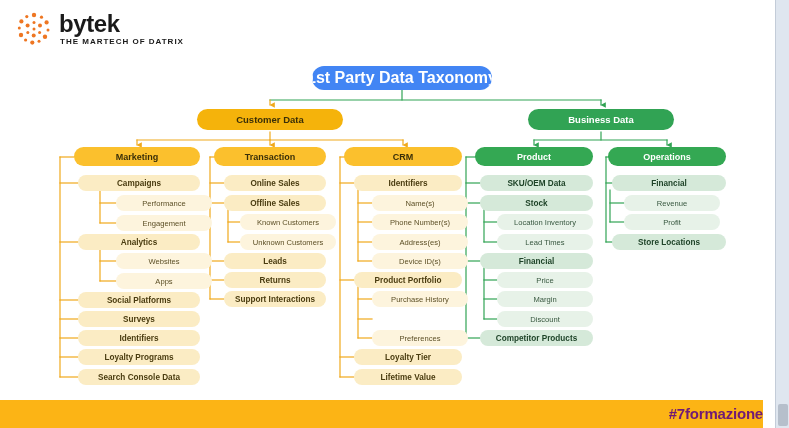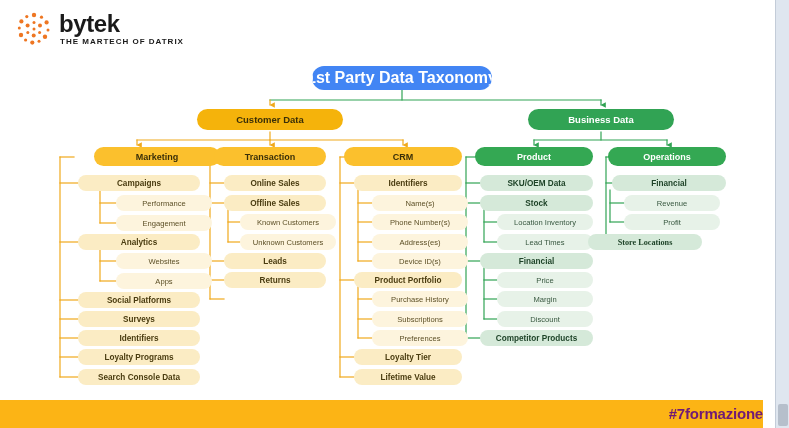--- a/index.html
+++ b/index.html
@@ -309,21 +309,21 @@
       <path d="M610,222 L624,222" stroke="#31a354"></path>
 
     </g>
   </svg>
 
   <div class="node n-root" style="left:312px; top:66px; width:180px;">1st Party Data Taxonomy</div>
 
   <div class="node n-l1-o" style="left:197px; top:109px; width:146px;">Customer Data</div>
   <div class="node n-l1-g" style="left:528px; top:109px; width:146px;">Business Data</div>
 
-  <div class="node n-l2-o" style="left:74px; top:147px; width:126px;margin-left:20px;">Marketing</div>
+  <div class="node n-l2-o" style="left:74px; top:147px; width:126px;">Marketing</div>
   <div class="node n-l2-o" style="left:214px; top:147px; width:112px;">Transaction</div>
   <div class="node n-l2-o" style="left:344px; top:147px; width:118px;">CRM</div>
   <div class="node n-l2-g" style="left:475px; top:147px; width:118px;">Product</div>
   <div class="node n-l2-g" style="left:608px; top:147px; width:118px;">Operations</div>
 
   <div class="node n-l3-o" style="left:78px; top:175px; width:122px;">Campaigns</div>
   <div class="node n-l4-o" style="left:116px; top:195px; width:96px;">Performance</div>
   <div class="node n-l4-o" style="left:116px; top:215px; width:96px;">Engagement</div>
 
   <div class="node n-l3-o" style="left:78px; top:234px; width:122px;">Analytics</div>
@@ -335,51 +335,51 @@
   <div class="node n-l3-o" style="left:78px; top:330px; width:122px;">Identifiers</div>
   <div class="node n-l3-o" style="left:78px; top:349px; width:122px;">Loyalty Programs</div>
   <div class="node n-l3-o" style="left:78px; top:369px; width:122px;">Search Console Data</div>
 
   <div class="node n-l3-o" style="left:224px; top:175px; width:102px;">Online Sales</div>
   <div class="node n-l3-o" style="left:224px; top:195px; width:102px;">Offline Sales</div>
   <div class="node n-l4-o" style="left:240px; top:214px; width:96px;">Known Customers</div>
   <div class="node n-l4-o" style="left:240px; top:234px; width:96px;">Unknown Customers</div>
   <div class="node n-l3-o" style="left:224px; top:253px; width:102px;">Leads</div>
   <div class="node n-l3-o" style="left:224px; top:272px; width:102px;">Returns</div>
+  <div class="node n-l3-o" style="left:224px; top:291px; width:102px;">Support Interactions</div>
 
   <div class="node n-l3-o" style="left:354px; top:175px; width:108px;">Identifiers</div>
   <div class="node n-l4-o" style="left:372px; top:195px; width:96px;">Name(s)</div>
   <div class="node n-l4-o" style="left:372px; top:214px; width:96px;">Phone Number(s)</div>
   <div class="node n-l4-o" style="left:372px; top:234px; width:96px;">Address(es)</div>
   <div class="node n-l4-o" style="left:372px; top:253px; width:96px;">Device ID(s)</div>
 
   <div class="node n-l3-o" style="left:354px; top:272px; width:108px;">Product Portfolio</div>
   <div class="node n-l4-o" style="left:372px; top:291px; width:96px;">Purchase History</div>
-  <div class="node n-l4-o" style="left:372px; top:311px; width:96px;">Subscriptions</div>
   <div class="node n-l4-o" style="left:372px; top:330px; width:96px;">Preferences</div>
 
   <div class="node n-l3-o" style="left:354px; top:349px; width:108px;">Loyalty Tier</div>
   <div class="node n-l3-o" style="left:354px; top:369px; width:108px;">Lifetime Value</div>
 
   <div class="node n-l3-g" style="left:480px; top:175px; width:113px;">SKU/OEM Data</div>
   <div class="node n-l3-g" style="left:480px; top:195px; width:113px;">Stock</div>
   <div class="node n-l4-g" style="left:497px; top:214px; width:96px;">Location Inventory</div>
   <div class="node n-l4-g" style="left:497px; top:234px; width:96px;">Lead Times</div>
 
   <div class="node n-l3-g" style="left:480px; top:253px; width:113px;">Financial</div>
   <div class="node n-l4-g" style="left:497px; top:272px; width:96px;">Price</div>
   <div class="node n-l4-g" style="left:497px; top:291px; width:96px;">Margin</div>
   <div class="node n-l4-g" style="left:497px; top:311px; width:96px;">Discount</div>
 
   <div class="node n-l3-g" style="left:480px; top:330px; width:113px;">Competitor Products</div>
 
   <div class="node n-l3-g" style="left:612px; top:175px; width:114px;">Financial</div>
   <div class="node n-l4-g" style="left:624px; top:195px; width:96px;">Revenue</div>
   <div class="node n-l4-g" style="left:624px; top:214px; width:96px;">Profit</div>
-  <div class="node n-l3-g" style="left:588px; top:234px; width:114px;font-family:Liberation Serif, serif;">Store Locations</div>
+  <div class="node n-l3-g" style="left:612px; top:234px; width:114px;">Store Locations</div>
 
   <div id="footer">
     <div id="footer-tag">#7formazione</div>
   </div>
 
 </div>
 
 <div id="rail">
   <div id="rail-thumb"></div>
 </div>

